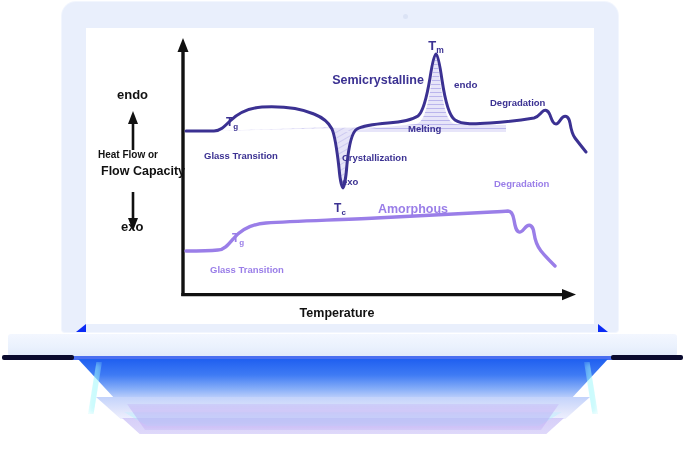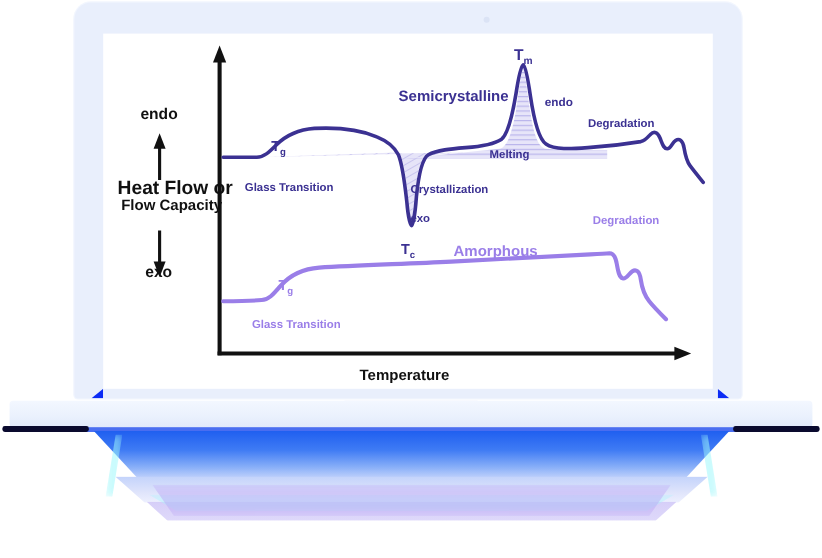--- a/index.html
+++ b/index.html
@@ -234,21 +234,21 @@
       <text x="124" y="245" fill="#9a7ee8" font-size="9.5" font-weight="bold" font-family="Liberation Sans, sans-serif">Glass Transition</text>
 
       <text x="408" y="159" fill="#9a7ee8" font-size="9.5" font-weight="bold" font-family="Liberation Sans, sans-serif">Degradation</text>
 
       <text x="327" y="185" fill="#9a7ee8" font-size="12.5" font-weight="bold" font-family="Liberation Sans, sans-serif" text-anchor="middle">Amorphous</text>
     </svg>
 
     <div style="position:absolute;left:0;top:0;width:508px;height:296px;pointer-events:none;">
       <div style="position:absolute;left:31px;top:59px;font-size:13px;font-weight:bold;color:#111;">endo</div>
       <div style="position:absolute;left:35px;top:191px;font-size:13px;font-weight:bold;color:#111;">exo</div>
-      <div style="position:absolute;left:12px;top:121px;font-size:16px;font-weight:bold;color:#111;white-space:nowrap;">Heat Flow or</div>
+      <div style="position:absolute;left:12px;top:121px;font-size:10px;font-weight:bold;color:#111;white-space:nowrap;">Heat Flow or</div>
       <div style="position:absolute;left:15px;top:136px;font-size:12.5px;font-weight:bold;color:#111;white-space:nowrap;">Flow Capacity</div>
       <div style="position:absolute;left:251px;top:278px;transform:translateX(-50%);font-size:12.5px;font-weight:bold;color:#111;white-space:nowrap;text-align:right;">Temperature</div>
     </div>
   </div>
 
   <div class="lid-corner l"></div>
   <div class="lid-corner r"></div>
 
   <div class="base-notch"></div>
   <div class="laptop-base"></div>

